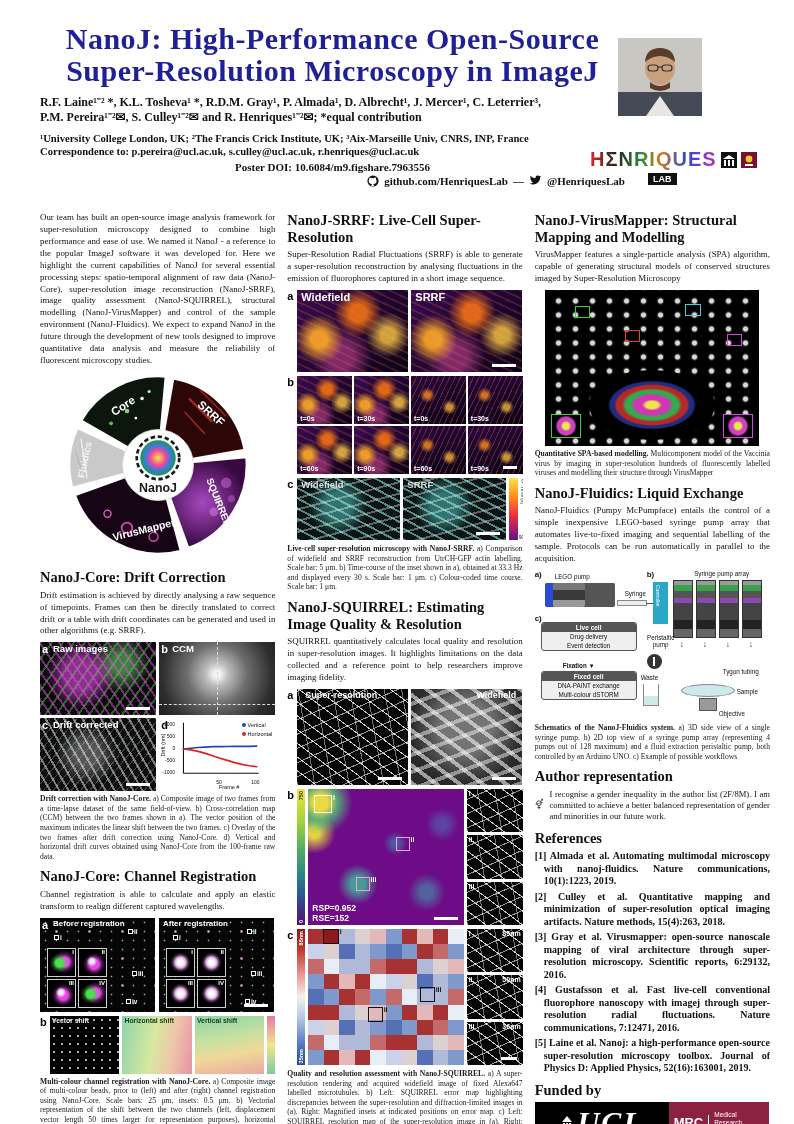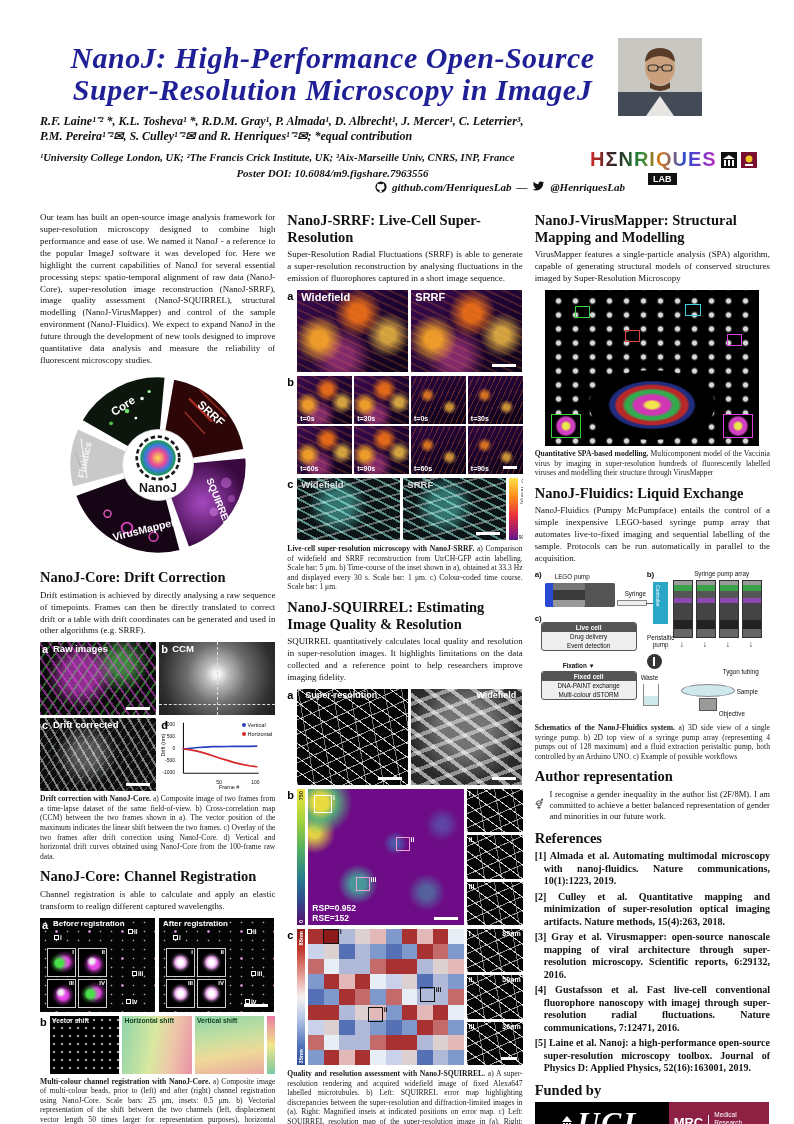--- a/index.html
+++ b/index.html
@@ -1,20 +1,20 @@
 <!DOCTYPE html>
 <html><head>
 <meta charset="utf-8">
 <style>
   * { margin:0; padding:0; box-sizing:border-box; }
   html,body { background:#888; }
   .poster { position:relative; width:794px; height:1124px; background:#fff; margin:0 auto;
             font-family:"Liberation Serif", serif; color:#111; overflow:hidden; }
   
-  .header { position:absolute; top:42px; left:40px; width:585px;font-style:italic; }
+  .header { position:absolute; top:23px; left:40px; width:585px; }
   .title { text-align:center; color:#1f1f96; font-weight:bold; font-size:30px; line-height:1.08; letter-spacing:.5px; }
   .authors { margin-top:7px; font-weight:bold; font-size:12px; line-height:1.3; }
   .affil { font-weight:bold; font-size:10.6px; margin-top:7px; }
   .corr  { font-weight:bold; font-size:10.6px; margin-top:2px; }
   .doi   { text-align:center; font-weight:bold; font-size:11px; margin-top:4px; }
   .social{ display:flex; justify-content:flex-end; align-items:center; gap:5px; font-weight:bold; font-size:11px; margin-top:2px; }
   .photo { position:absolute; top:38px; left:618px; width:84px; height:78px; }
   .lablogo { position:absolute; top:148px; left:590px; width:170px; }
   .lablogo-row { display:flex; align-items:center; gap:4px; }
   .lablogo-text { font:bold 20px "Liberation Sans", sans-serif; letter-spacing:1px;
@@ -208,20 +208,21 @@
   <div class="header">
     <div class="title">
       <div>NanoJ: High-Performance Open-Source</div>
       <div>Super-Resolution Microscopy in ImageJ</div>
     </div>
     <div class="authors">
       <div>R.F. Laine¹⁻² *, K.L. Tosheva¹ *, R.D.M. Gray¹, P. Almada¹, D. Albrecht¹, J. Mercer¹, C. Leterrier³,</div>
       <div>P.M. Pereira¹⁻²✉, S. Culley¹⁻²✉ and R. Henriques¹⁻²✉; *equal contribution</div>
     </div>
     <div class="affil">¹University College London, UK; ²The Francis Crick Institute, UK; ³Aix-Marseille Univ, CNRS, INP, France</div>
+    <div class="corr">Correspondence to: p.pereira@ucl.ac.uk, s.culley@ucl.ac.uk, r.henriques@ucl.ac.uk</div>
     <div class="doi">Poster DOI: 10.6084/m9.figshare.7963556</div>
     <div class="social">
       <svg width="12" height="12" viewBox="0 0 12 12">
           <circle cx="6" cy="6" r="5.6" fill="#111"></circle>
           <path d="M4.3 11c0-.9.3-1.5.7-1.8-2-.3-3.3-1.1-3.3-2.9 0-.7.2-1.3.6-1.8-.1-.3-.3-1 .1-1.9 0 0 .5-.2 1.7.7a5.6 5.6 0 0 1 3.1 0c1.2-.9 1.7-.7 1.7-.7.4.9.2 1.6.1 1.9.4.5.6 1.1.6 1.8 0 1.8-1.3 2.6-3.3 2.9.4.3.7 1 .7 1.8z" fill="#fff"></path>
         </svg>
       <span>github.com/HenriquesLab</span>
       <span>—</span>
       <svg width="13" height="11" viewBox="0 0 12 10">
           <path d="M11.5 1.3c-.4.2-.8.3-1.2.4.4-.3.7-.7.9-1.2-.4.2-.9.4-1.4.5A2.2 2.2 0 0 0 6 2.5v.5C4.2 2.9 2.6 2 1.5.7c-.5.9-.3 2 .6 2.6-.3 0-.7-.1-1-.3 0 1 .7 1.9 1.7 2.1-.3.1-.6.1-1 0 .3.9 1.1 1.5 2 1.5A4.5 4.5 0 0 1 .5 7.7a6.3 6.3 0 0 0 3.4 1c4.1 0 6.4-3.4 6.4-6.4v-.3c.4-.2.8-.6 1.2-.7z" fill="#111"></path>

